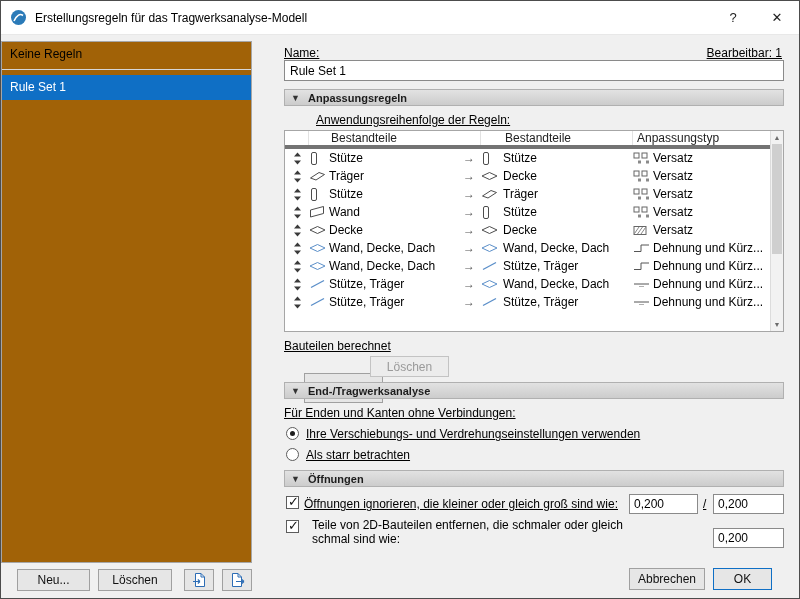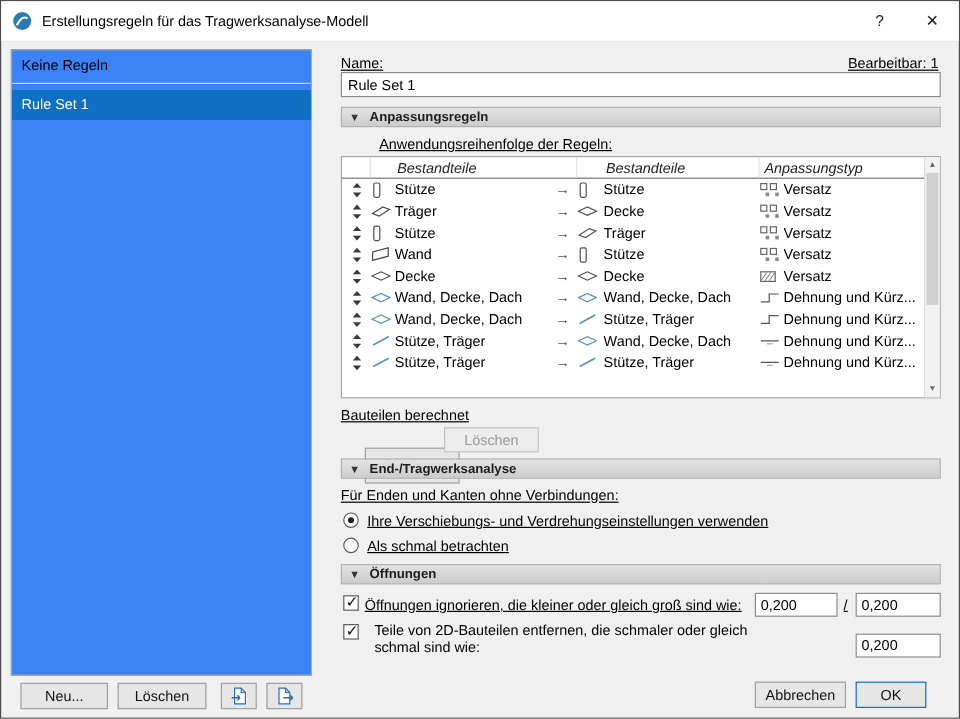--- a/index.html
+++ b/index.html
@@ -11,22 +11,22 @@
   }
   
   .titlebar { position:absolute; top:0; left:0; right:0; height:34px; background:#ffffff;
     display:flex; align-items:center; padding-left:9px; border-bottom:1px solid #e8e8e8; }
   .app-icon { width:17px; height:17px; display:inline-flex; }
   .titlebar .title { margin-left:8px; font-size:12px; }
   .tb-buttons { margin-left:auto; display:flex; height:100%; }
   .tb-btn { width:44px; height:100%; display:flex; align-items:center; justify-content:center;
     font-size:13px; color:#222; cursor:default; }
   
-  .sidebar { position:absolute; left:8px; top:40px; width:251px; height:522px;
-    background:#3b82f6; border:1px solid #a6a6a6; }
+  .sidebar { position:absolute; left:0; top:40px; width:251px; height:522px;
+    background:#a16207; border:1px solid #a6a6a6; }
   .side-item { height:25px; line-height:25px; padding-left:8px; }
   .side-item.selected { background:#0f6fc5; color:#fff; }
   .side-divider { border-top:1px solid #d6d6d6; margin:2px 0 5px 0; }
   
   .btn { position:absolute; height:22px; background:#e6e6e6; border:1px solid #a0a0a0;
     font-family:"Liberation Sans", sans-serif; font-size:12px; color:#111;
     display:flex; align-items:center; justify-content:center; }
   .btn.disabled { color:#9a9a9a; border-color:#c3c3c3; background:#ececec; }
   .btn.default { border:1px solid #0f6fc5; }
   
@@ -37,21 +37,21 @@
   .sec-header { position:absolute; left:283px; width:500px; height:17px;
     background:linear-gradient(#e2e2e2,#cccccc); border:1px solid #b0b0b0;
     display:flex; align-items:center; font-weight:bold; font-size:11px; color:#1c1c1c;
     padding-left:6px; }
   .sec-arrow { font-size:9px; color:#333; margin-right:8px; width:9px; }
   
   .rtable { position:absolute; left:283px; top:129px; width:500px; height:202px;
     background:#fff; border:1px solid #a6a6a6; display:flex; }
   .rtable-main { flex:1; overflow:hidden; }
   .thead { display:grid; grid-template-columns:24px 172px 152px 1fr; height:18px;
-    border-bottom:1px solid #737373; align-items:center; color:#222;font-style:italic; }
+    border-bottom:4px solid #737373; align-items:center; color:#222; }
   .thead .hcell { height:100%; display:flex; align-items:center; border-right:1px solid #e2e2e2; }
   .thead .hcell:last-child { border-right:none; }
   .hcell.h1 { padding-left:22px; }
   .hcell.h2 { padding-left:24px; }
   .hcell.h3 { padding-left:4px; }
   .trow { display:grid; grid-template-columns:24px 20px 128px 24px 22px 130px 20px 1fr;
     height:18px; align-items:center; }
   .trow .c { display:flex; align-items:center; overflow:hidden; white-space:nowrap; }
   .trow .handle { justify-content:center; cursor:grab; }
   .trow .icon { justify-content:flex-start; }
@@ -420,21 +420,21 @@
     <span class="sec-arrow">▼</span>
     <span>End-/Tragwerksanalyse</span>
   </div>
 
   <span class="lbl" style="left:283px; top:405px;">Für Enden und Kanten ohne Verbindungen:</span>
 
   <span class="radio checked" style="left:285px; top:426px;"></span>
   <span class="lbl" style="left:305px; top:426px;">Ihre Verschiebungs- und Verdrehungseinstellungen verwenden</span>
 
   <span class="radio" style="left:285px; top:447px;"></span>
-  <span class="lbl" style="left:305px; top:447px;">Als schmal betrachten</span>
+  <span class="lbl" style="left:305px; top:447px;">Als starr betrachten</span>
 
   <div class="sec-header" style="top:469px;">
     <span class="sec-arrow">▼</span>
     <span>Öffnungen</span>
   </div>
 
   <span class="checkbox checked" style="left:285px; top:495px;"></span>
   <span class="lbl" style="left:303px; top:496px;">Öffnungen ignorieren, die kleiner oder gleich groß sind wie:</span>
   <input class="num-input" style="left: 628px; top: 493px; width: 69px;" type="text" value="0,200">
   <span class="lbl" style="left:702px; top:496px;">/</span>

